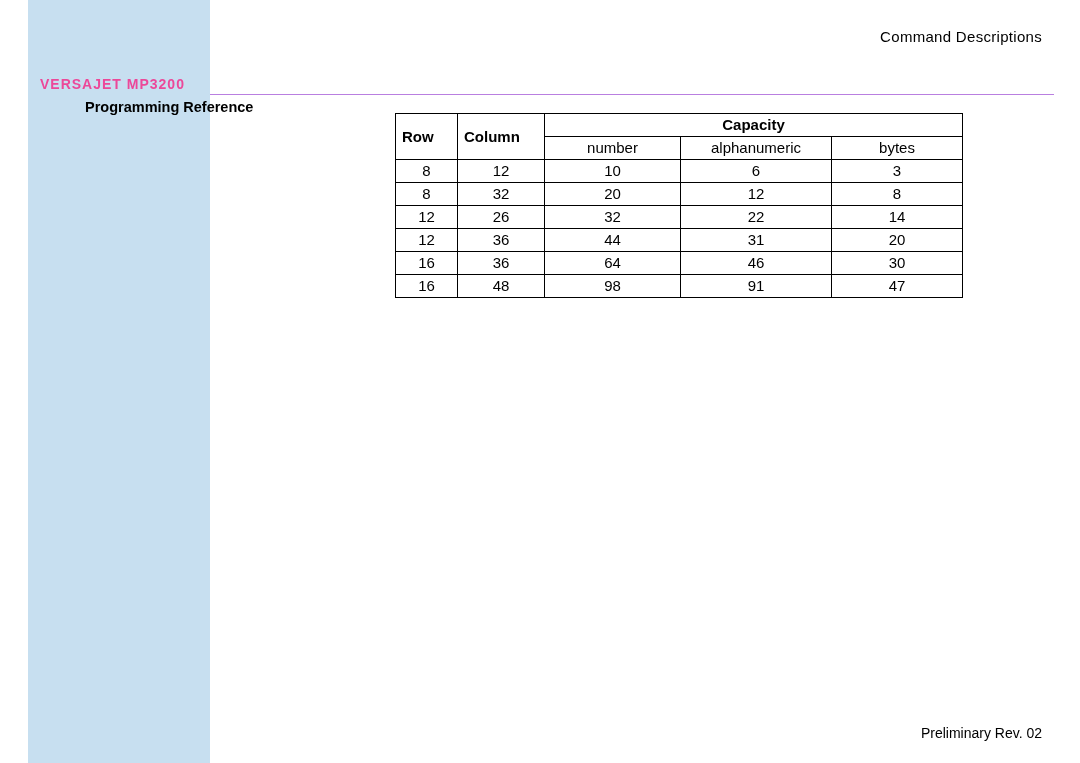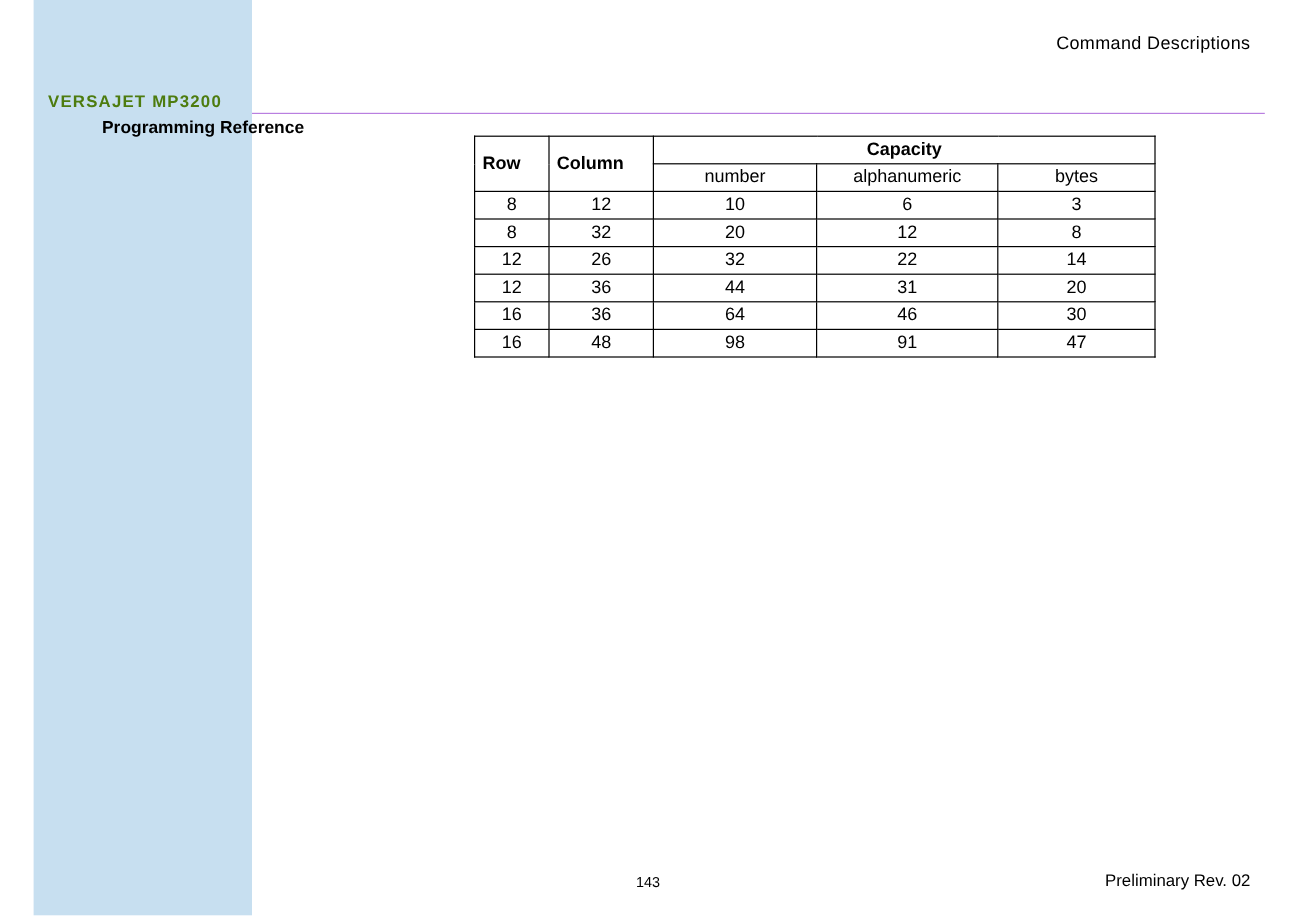--- a/index.html
+++ b/index.html
@@ -1,18 +1,18 @@
 <!DOCTYPE html>
 <html><head>
 <meta charset="utf-8">
 <style>
   html,body{margin:0;padding:0;width:1080px;height:763px;font-family:Arial,Helvetica,sans-serif;font-size:15px;color:#000;background:#fff;}
   .page{position:relative;width:1080px;height:763px;}
   .sidebar{position:absolute;left:28px;top:0;width:182px;height:763px;background:#c7dff0;}
-  .model{position:absolute;left:40px;top:76px;color:#4d7c0f;font-weight:bold;letter-spacing:1px;font-size:14px;}
+  .model{position:absolute;left:40px;top:76px;color:#ec4899;font-weight:bold;letter-spacing:1px;font-size:14px;}
   .subtitle{position:absolute;left:40px;top:99px;font-weight:bold;font-size:14.5px;color:#000;margin-left:45px;}
   .hr-line{position:absolute;left:210px;top:94px;width:844px;height:0;border-top:1px solid #b97fe0;}
   .header-right{position:absolute;right:38px;top:28px;font-size:15px;color:#000;letter-spacing:0.3px;}
   .content{position:absolute;left:395px;top:113px;}
   .caption{margin:0 0 10px 2px;font-size:16px;}
   table.data{border-collapse:collapse;}
   table.data th,table.data td{border:1px solid #000;padding:2px 0 3px 0;text-align:center;font-size:15px;}
   table.data th{font-weight:bold;}
   .col-row{width:55px;}
   .col-col{width:80px;}
@@ -87,15 +87,14 @@
           <td>16</td>
           <td>48</td>
           <td>98</td>
           <td>91</td>
           <td>47</td>
         </tr>
       </tbody>
     </table>
   </div>
 
-  <div class="footer-page">143</div>
   <div class="footer-rev">Preliminary Rev. 02</div>
 </div>
 
 </body></html>

